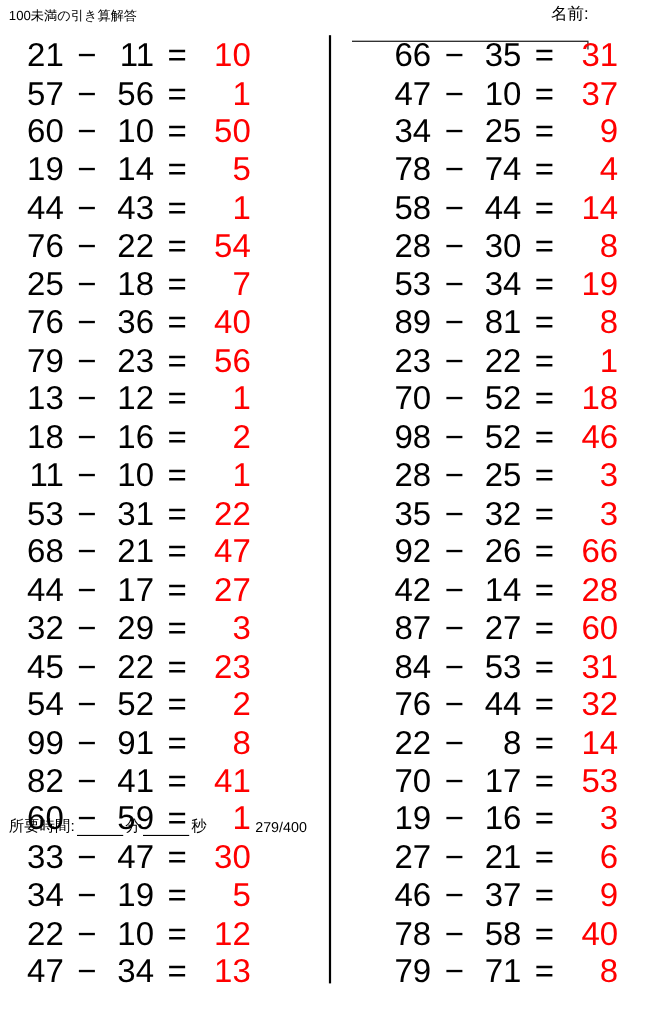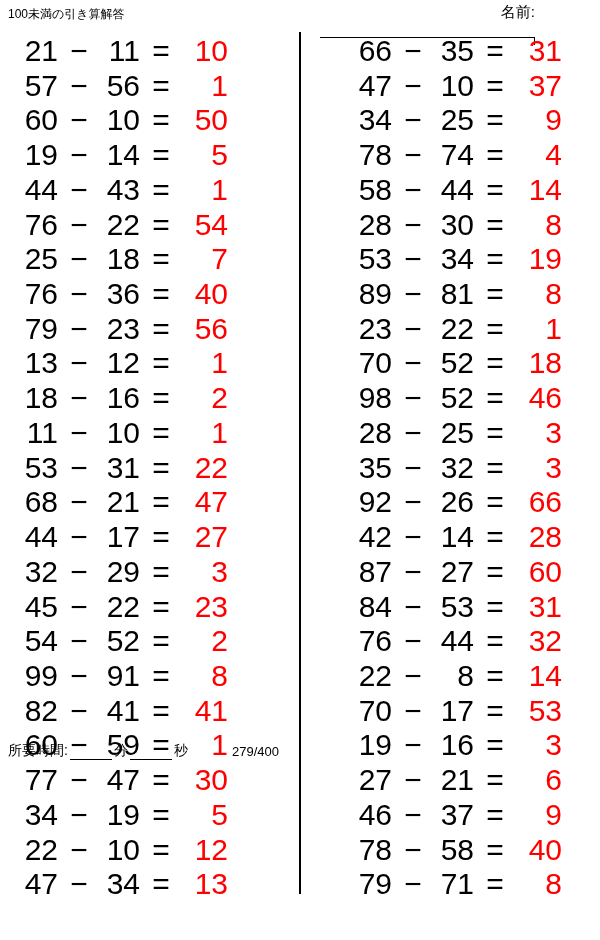--- a/index.html
+++ b/index.html
@@ -327,21 +327,21 @@
           <span class="cell answer">41</span>
         </div>
         <div class="row">
           <span class="cell operand">60</span>
           <span class="cell op">−</span>
           <span class="cell operand">59</span>
           <span class="cell eq">=</span>
           <span class="cell answer">1</span>
         </div>
         <div class="row">
-          <span class="cell operand">77</span>
+          <span class="cell operand">33</span>
           <span class="cell op">−</span>
           <span class="cell operand">47</span>
           <span class="cell eq">=</span>
           <span class="cell answer">30</span>
         </div>
         <div class="row">
           <span class="cell operand">34</span>
           <span class="cell op">−</span>
           <span class="cell operand">19</span>
           <span class="cell eq">=</span>

